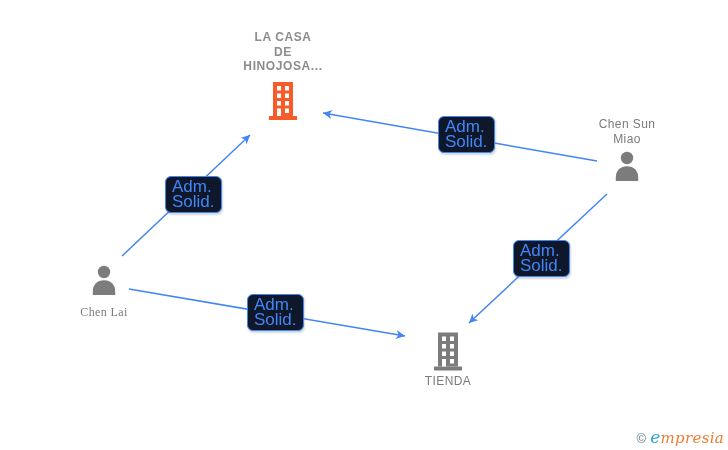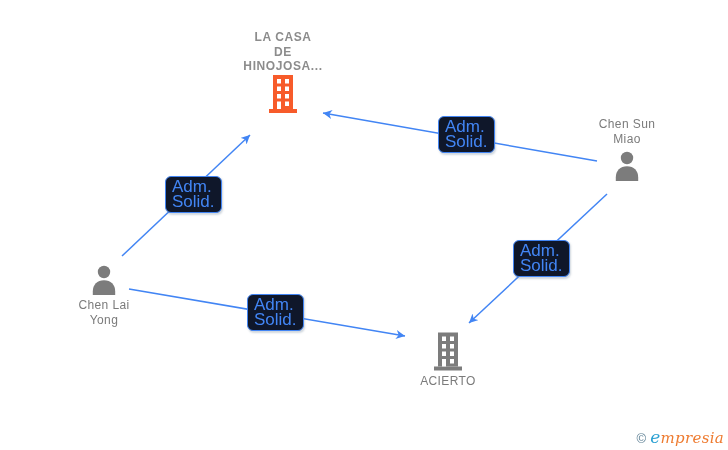--- a/index.html
+++ b/index.html
@@ -44,21 +44,21 @@
   }
   .el-line{display:block;}
   #footer{
     position:absolute;right:4px;bottom:3px;
     display:flex;align-items:baseline;gap:4px;cursor:pointer;
   }
   #copyright-symbol{color:var(--copyright_gray_blue);font-size:13px;}
   #brand{font-family:"DejaVu Serif",serif;font-style:italic;font-size:15px;letter-spacing:0.3px;}
   #brand .b-e{color:var(--brand_e_blue);font-size:17px;}
   #brand .b-rest{color:var(--brand_orange);margin-top:12px;}
-  .mt5{margin-top:1px;} .mt4{margin-top:4px;} .mt3{margin-top:3px;}
+  .mt5{margin-top:8px;font-family:Liberation Serif, serif;} .mt4{margin-top:4px;} .mt3{margin-top:3px;}
 </style>
 </head>
 <body>
 
 <div id="canvas">
 
   <svg id="edges-svg" width="728" height="450" viewBox="0 0 728 450">
     <defs>
       <marker id="arrowhead" markerUnits="userSpaceOnUse" markerWidth="11" markerHeight="11" refX="9" refY="4.5" orient="auto">
         <path d="M0,0 L9,4.5 L0,9 L2.6,4.5 Z"></path>
@@ -102,39 +102,38 @@
   </div>
 
   <div class="node" style="left:54px;top:265px;width:100px;">
     <span class="icon-wrap">
       <svg class="person" width="32" height="32" viewBox="0 0 32 32">
         <circle class="solid" cx="16" cy="7" r="6.2"></circle>
         <path class="solid" d="M16,15.2 C9.2,15.2 4.8,19.6 4.8,26.4 L4.8,30 L27.2,30 L27.2,26.4 C27.2,19.6 22.8,15.2 16,15.2 Z"></path>
       </svg>
     </span>
     <div class="node-label mt5">Chen Lai</div>
-    <div class="node-label">Yong</div>
   </div>
 
   <div class="node" style="left:398px;top:332px;width:100px;">
     <span class="icon-wrap">
       <svg class="building" width="34" height="39" viewBox="0 0 34 38">
         <rect class="solid" x="7" y="0" width="20" height="34"></rect>
         <rect class="solid" x="3" y="34" width="28" height="4"></rect>
         <rect class="win" x="11" y="4" width="4" height="4.5"></rect>
         <rect class="win" x="19" y="4" width="4" height="4.5"></rect>
         <rect class="win" x="11" y="11.5" width="4" height="4.5"></rect>
         <rect class="win" x="19" y="11.5" width="4" height="4.5"></rect>
         <rect class="win" x="11" y="19" width="4" height="4.5"></rect>
         <rect class="win" x="19" y="19" width="4" height="4.5"></rect>
         <rect class="win" x="19" y="26.5" width="4" height="4.5"></rect>
         <rect class="win" x="11" y="26.5" width="4" height="7.5"></rect>
       </svg>
     </span>
-    <div class="node-label mt3">ACIERTO</div>
+    <div class="node-label mt3">TIENDA</div>
   </div>
 
   <div class="edge-label" style="left:438px;top:116px;">
     <span class="el-line">Adm.</span>
     <span class="el-line">Solid.</span>
   </div>
   <div class="edge-label" style="left:165px;top:176px;">
     <span class="el-line">Adm.</span>
     <span class="el-line">Solid.</span>
   </div>

